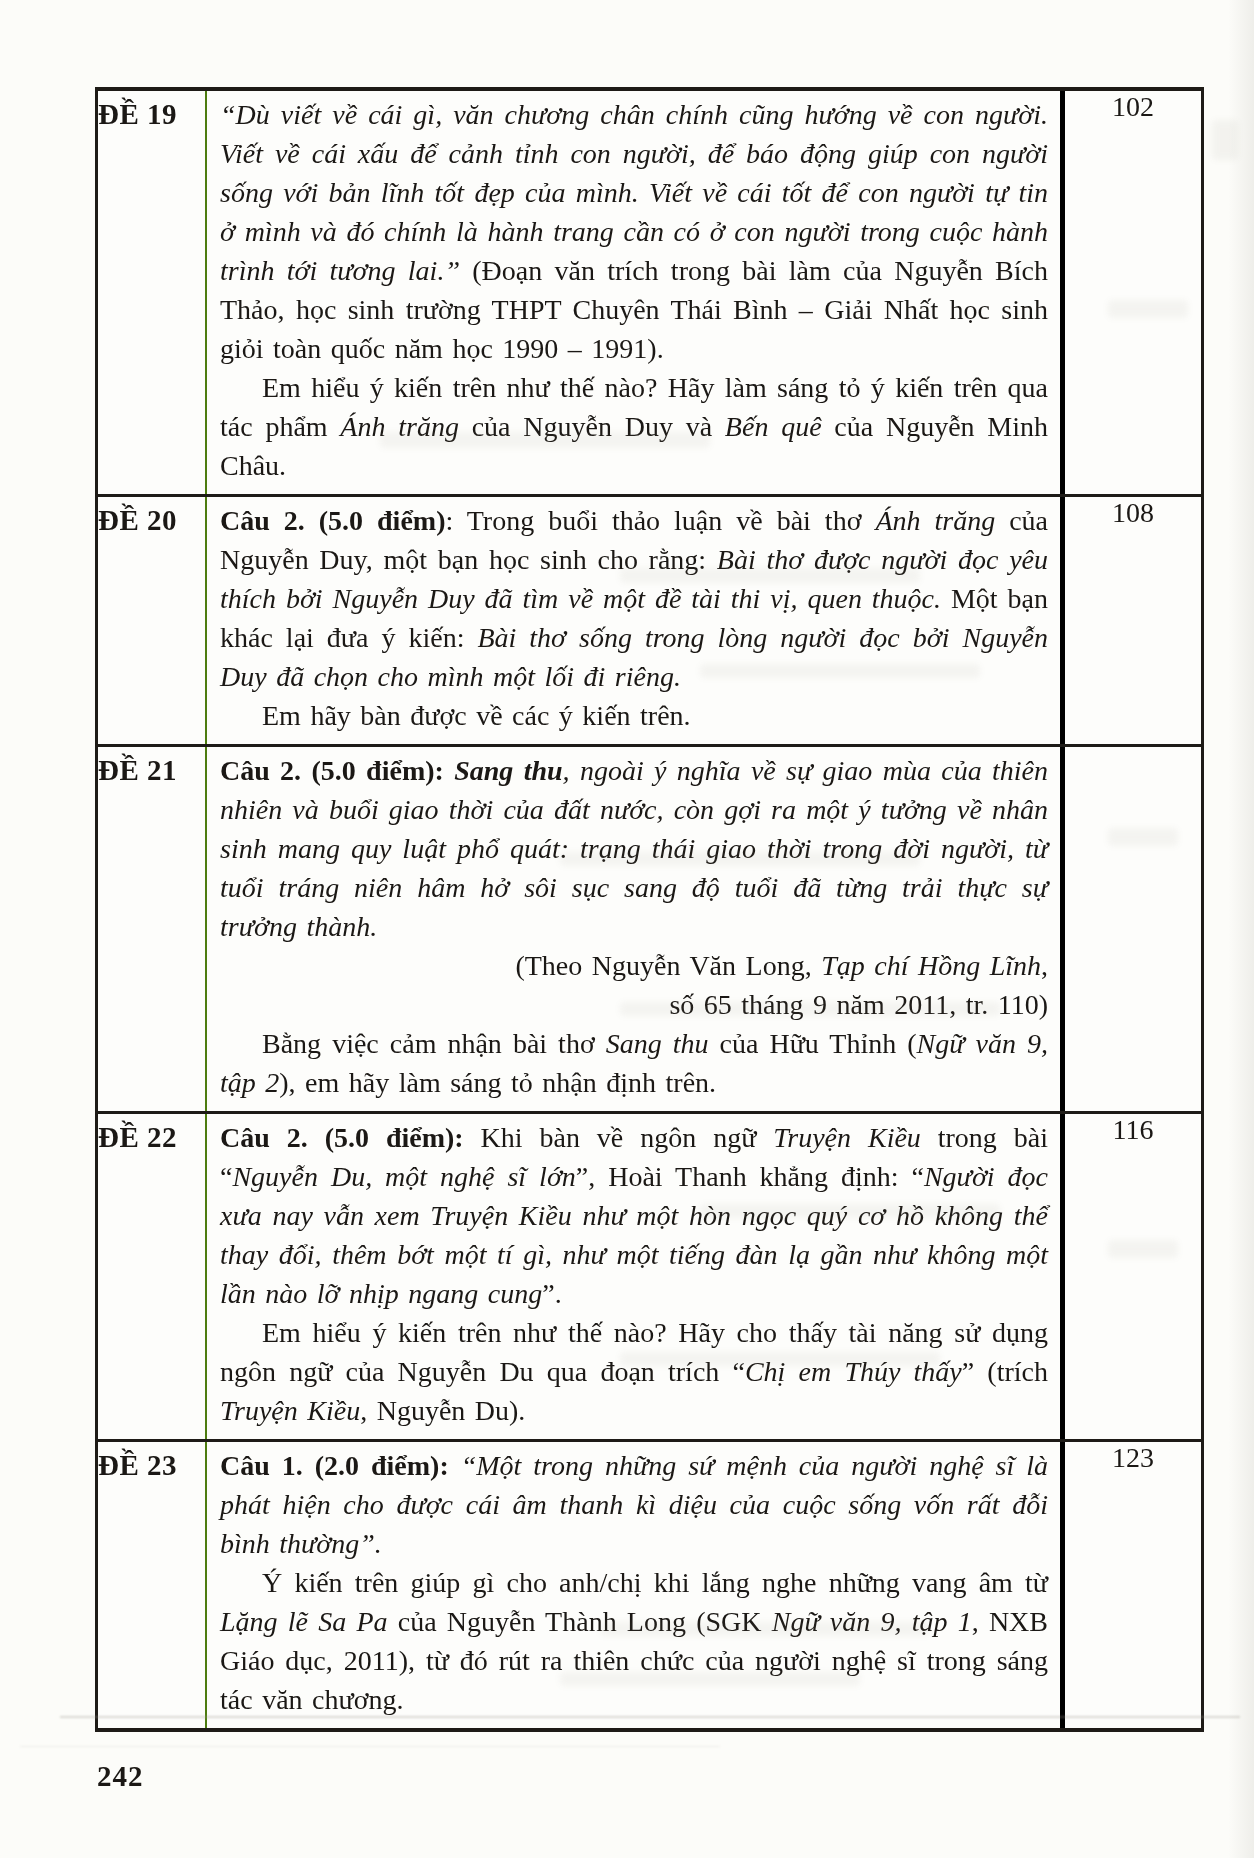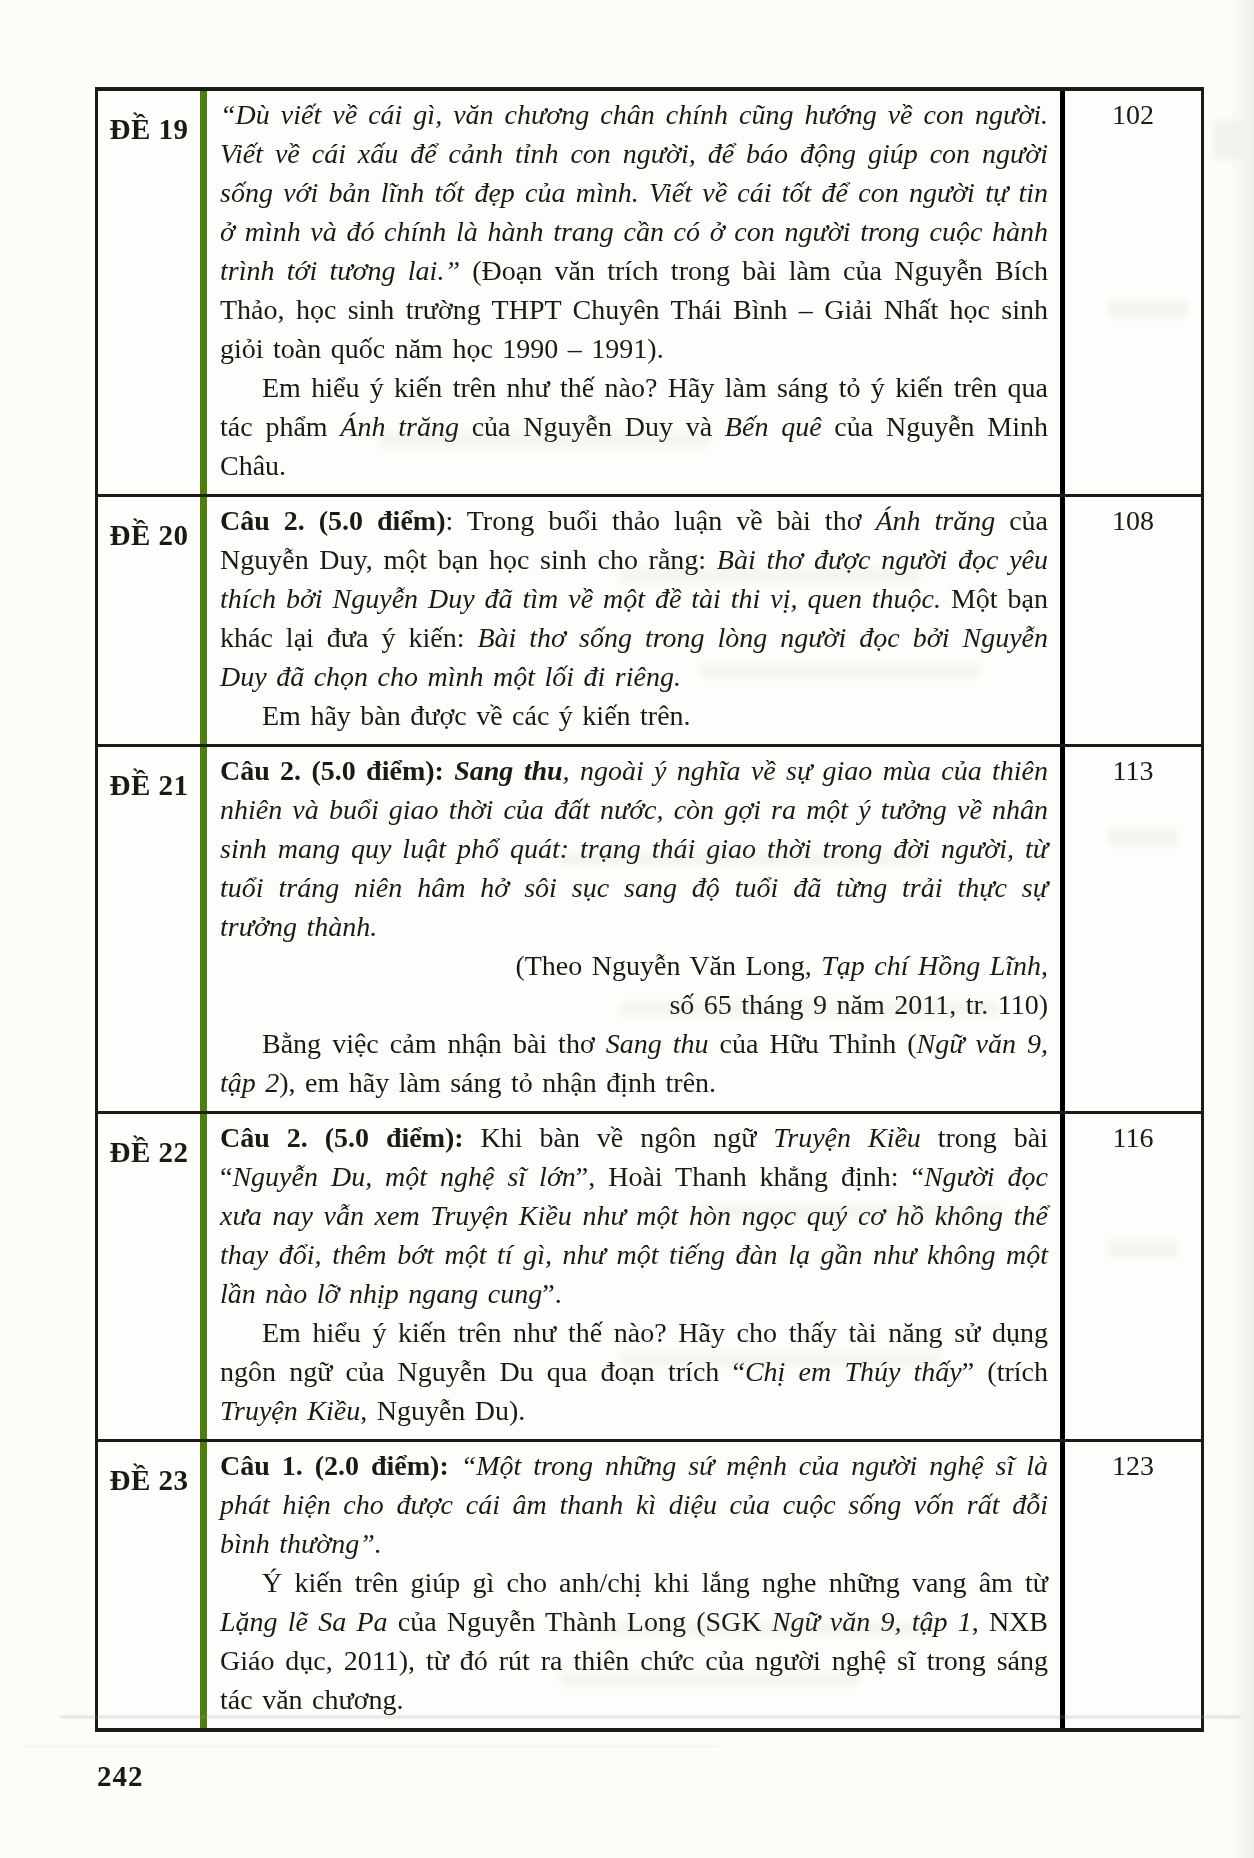--- a/index.html
+++ b/index.html
@@ -21,39 +21,37 @@
     border-top-width: 4px;
     border-bottom-width: 4px;
     background: rgba(255,255,255,0.35);
     box-sizing: border-box;
   }
   .row { display: grid; grid-template-columns: 109px 858px 1fr; }
   .row + .row { border-top: 3px solid #1e1b17; }
 
   .cell { box-sizing: border-box; }
   .cell-label {
-    border-right: 7px solid #4d7c0f;
+    border-right: 2px solid #4d7c0f;
     font-weight: bold;
     font-size: 29px;
-    padding-top: 22px;
-    text-align: center;
+    padding-top: 7px;
     letter-spacing: 0.5px;
     white-space: nowrap;
   }
   .cell-content {
     border-right: 5px solid #000000;
     font-size: 28px;
     line-height: 39px;
     padding: 4px 12px 9px 13px;
     word-spacing: 2.5px;
   }
   .cell-page {
     font-size: 28px;
     text-align: center;
-    padding-top: 8px;
   }
 
   .cell-content p { margin: 0; text-align: justify; }
   .cell-content p.indent { text-indent: 42px; }
   .cell-content p.right { text-align: right; text-indent: 0; }
   .run-i { font-style: italic; }
   .run-b { font-weight: bold; margin-top: 16px; }
 
   .footer-page {
     position: absolute;
@@ -110,21 +108,20 @@
         <div class="cell cell-page">108</div>
       </div>
       <div class="row">
         <div class="cell cell-label">ĐỀ 21</div>
         <div class="cell cell-content">
           <p><span class="run-b">Câu 2. (5.0 điểm): </span><span class="run-i run-b">Sang thu</span><span class="run-i">, ngoài ý nghĩa về sự giao mùa của thiên nhiên và buổi giao thời của đất nước, còn gợi ra một ý tưởng về nhân sinh mang quy luật phổ quát: trạng thái giao thời trong đời người, từ tuổi tráng niên hâm hở sôi sục sang độ tuổi đã từng trải thực sự trưởng thành.</span></p>
           <p class="right"><span>(Theo Nguyễn Văn Long, </span><span class="run-i">Tạp chí Hồng Lĩnh</span><span>,</span></p>
           <p class="right"><span>số 65 tháng 9 năm 2011, tr. 110)</span></p>
           <p class="indent"><span>Bằng việc cảm nhận bài thơ </span><span class="run-i">Sang thu</span><span> của Hữu Thỉnh (</span><span class="run-i">Ngữ văn 9, tập 2</span><span>), em hãy làm sáng tỏ nhận định trên.</span></p>
         </div>
-        <div class="cell cell-page">113</div>
       </div>
       <div class="row">
         <div class="cell cell-label">ĐỀ 22</div>
         <div class="cell cell-content">
           <p><span class="run-b">Câu 2. (5.0 điểm): </span><span>Khi bàn về ngôn ngữ </span><span class="run-i">Truyện Kiều</span><span> trong bài “</span><span class="run-i">Nguyễn Du, một nghệ sĩ lớn</span><span>”, Hoài Thanh khẳng định: “</span><span class="run-i">Người đọc xưa nay vẫn xem Truyện Kiều như một hòn ngọc quý cơ hồ không thể thay đổi, thêm bớt một tí gì, như một tiếng đàn lạ gần như không một lần nào lỡ nhịp ngang cung</span><span>”.</span></p>
           <p class="indent"><span>Em hiểu ý kiến trên như thế nào? Hãy cho thấy tài năng sử dụng ngôn ngữ của Nguyễn Du qua đoạn trích “</span><span class="run-i">Chị em Thúy thấy</span><span>” (trích </span><span class="run-i">Truyện Kiều</span><span>, Nguyễn Du).</span></p>
         </div>
         <div class="cell cell-page">116</div>
       </div>
       <div class="row">

